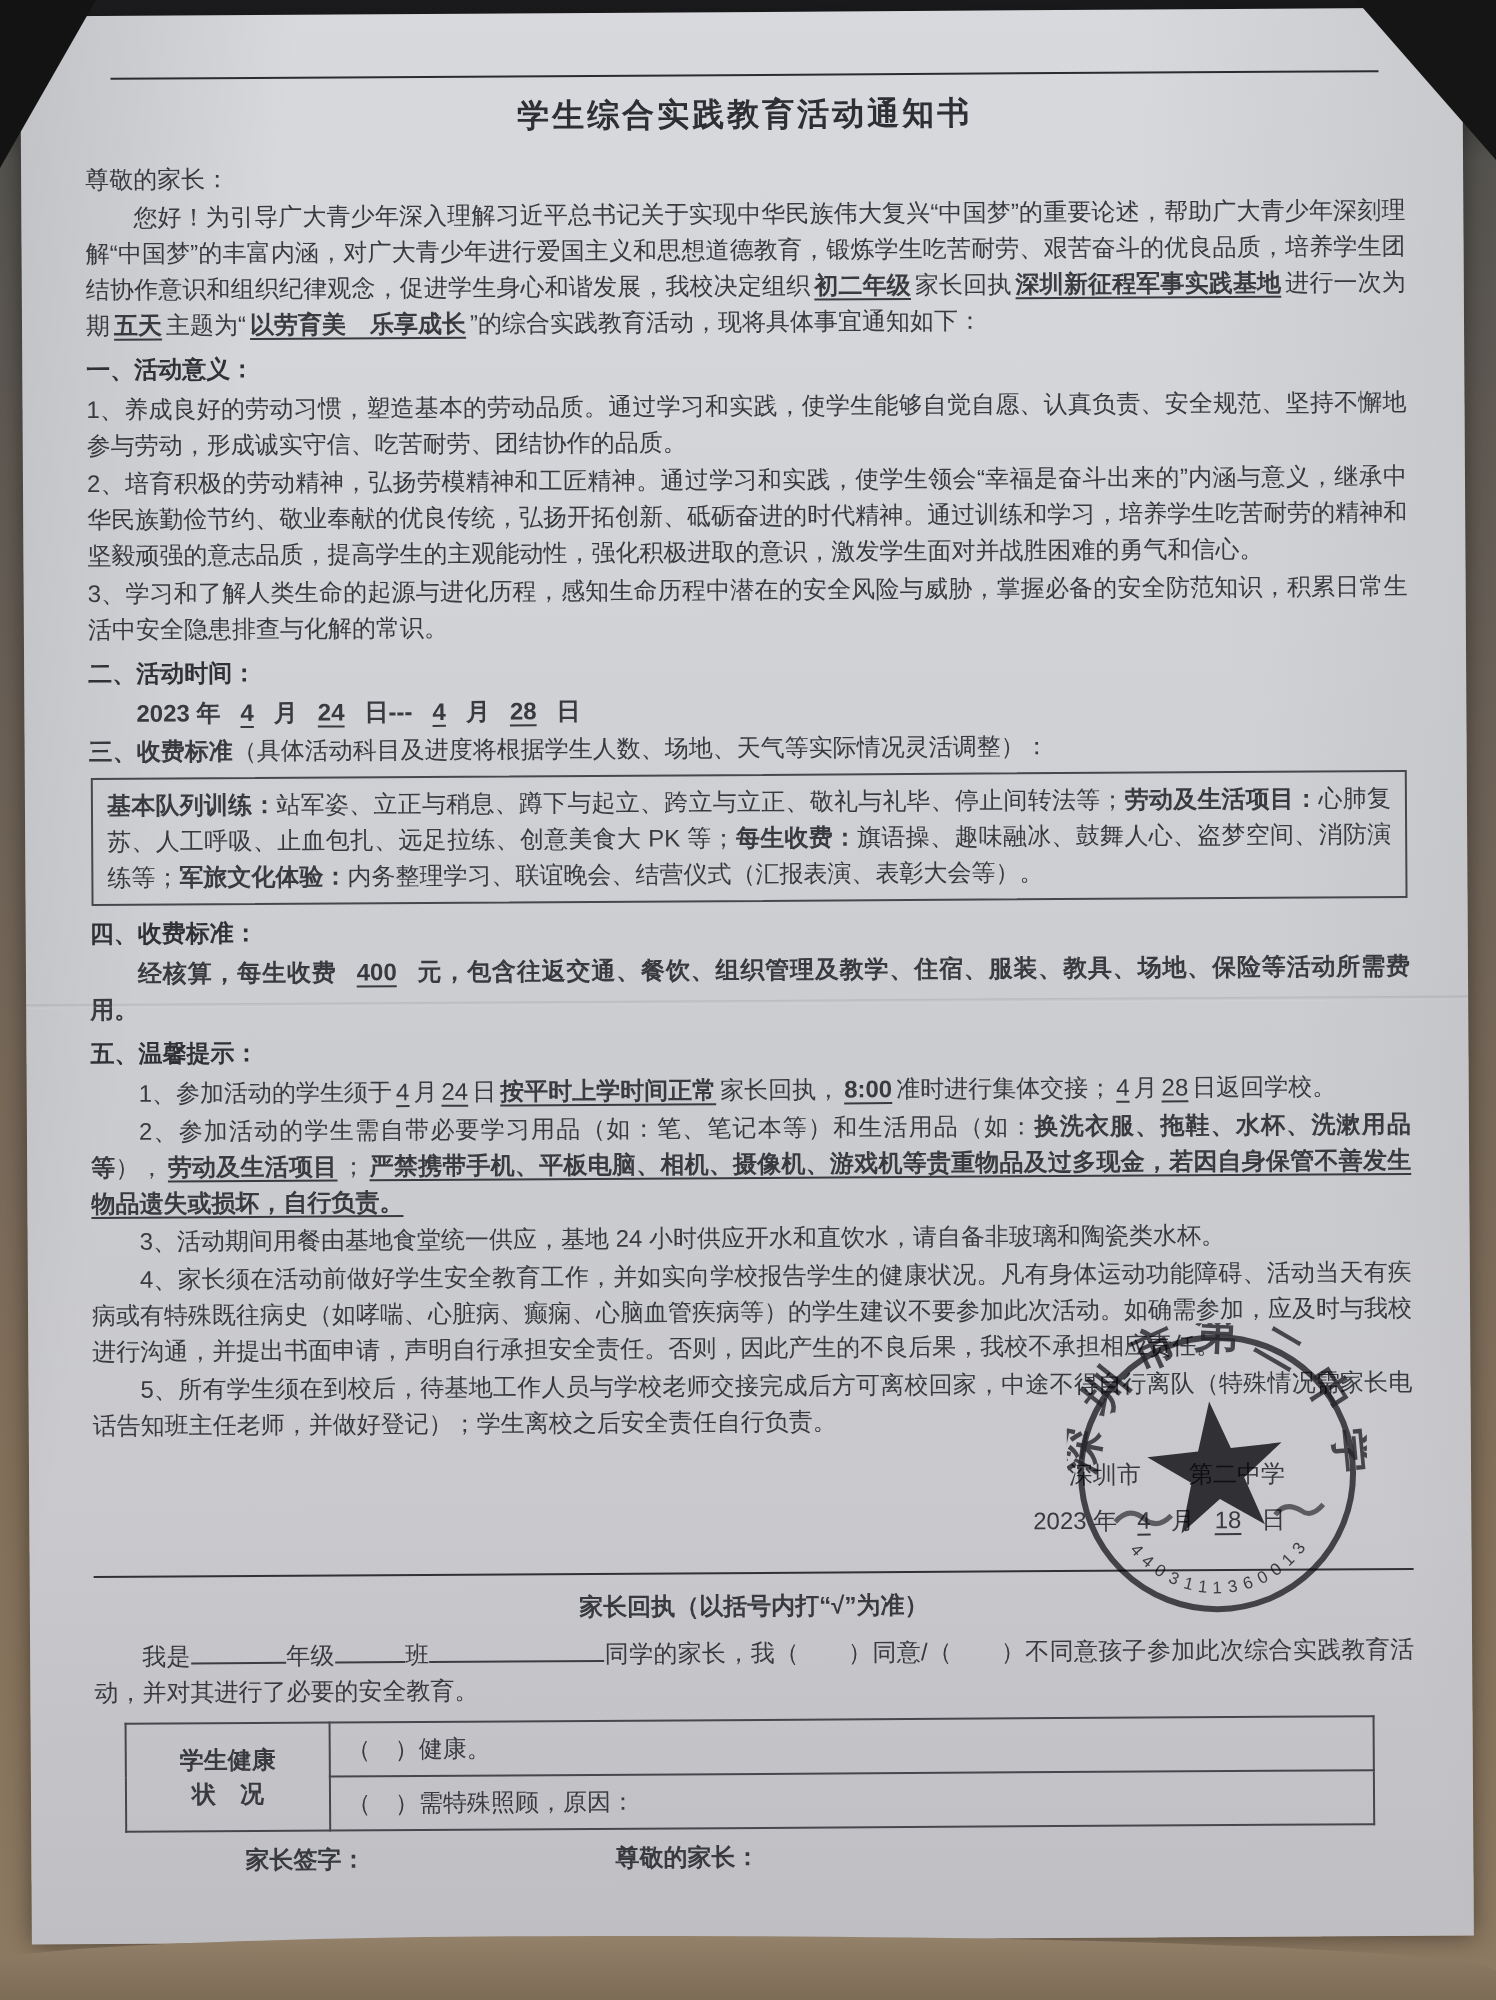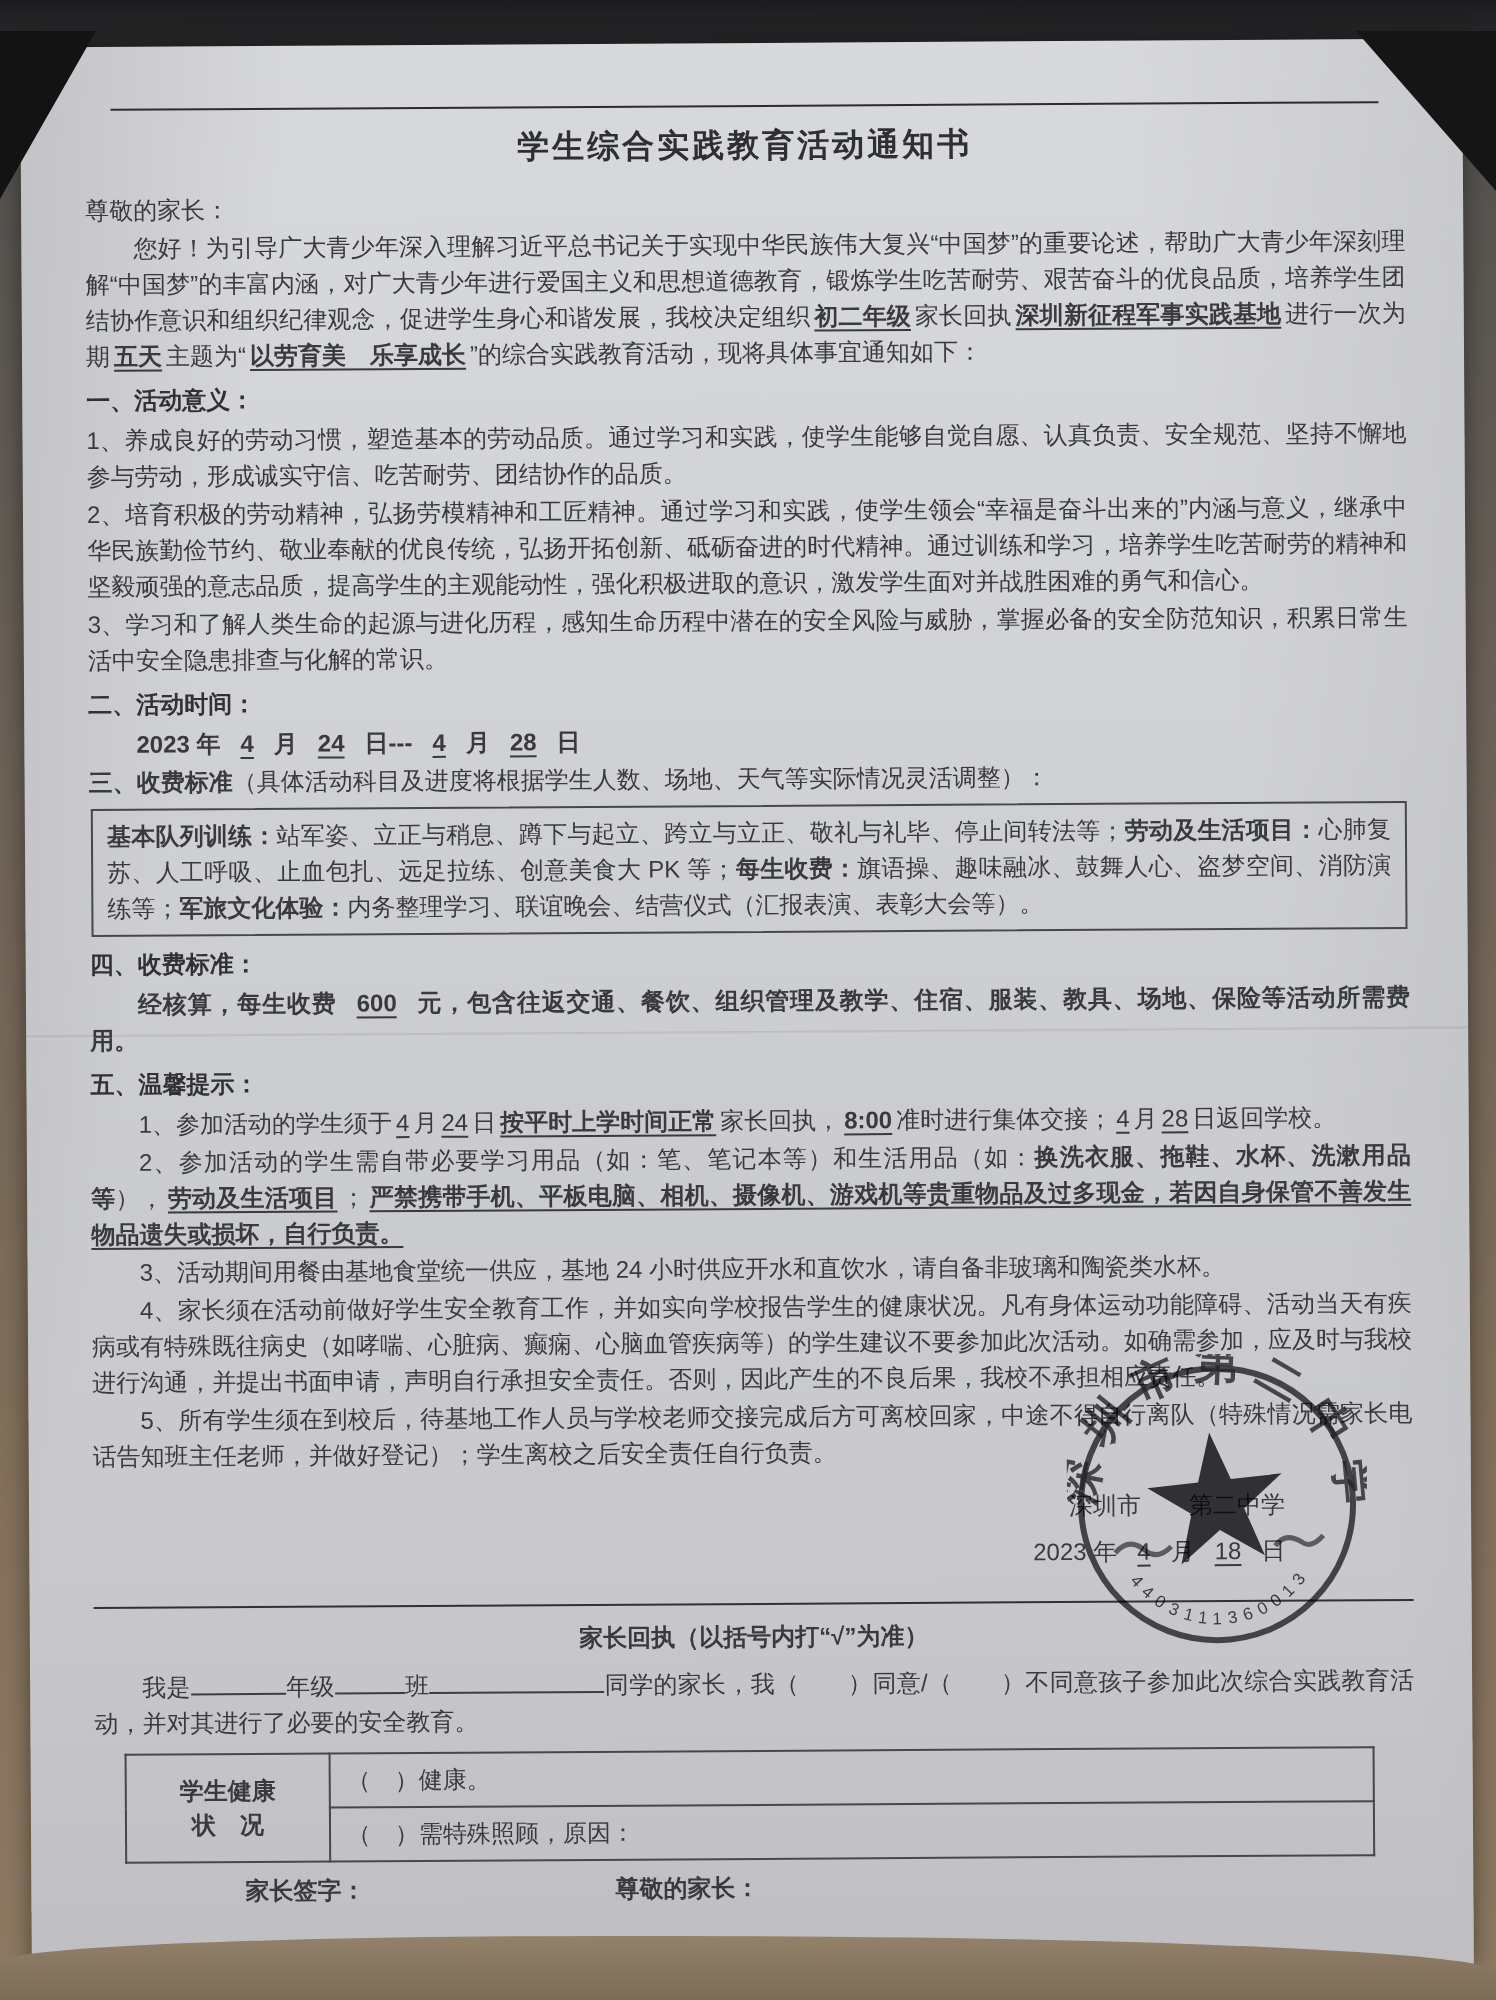--- a/index.html
+++ b/index.html
@@ -1,21 +1,21 @@
 <!DOCTYPE html>
 <html><head>
 <meta charset="utf-8">
 <style>
   html,body{margin:0;padding:0;}
   body{
     width:1496px;height:2000px;overflow:hidden;position:relative;
     background:linear-gradient(180deg,#1c1c1e 0%,#2e2d2f 3%,#55534f 8%,#6e6257 40%,#83705a 75%,#8d7a62 100%);
     font-family:"Liberation Sans","DejaVu Sans",sans-serif;
   }
-  .photo{position:absolute;inset:0;margin-top:31px;}
+  .photo{position:absolute;inset:0;}
   .paper{
     position:absolute;left:26px;top:12px;width:1442px;height:1928px;
     background:
       linear-gradient(100deg,rgba(0,0,0,0.10),rgba(0,0,0,0) 16%),
       linear-gradient(260deg,rgba(0,0,0,0.07),rgba(0,0,0,0) 20%),
       linear-gradient(180deg,#d8d9dd 0%,#d2d3d7 30%,#cbccd0 55%,#c9c9cd 78%,#bfbfc3 100%);
     transform:rotate(-0.35deg);
     box-shadow:0 0 24px rgba(0,0,0,0.45);
     padding:46px 58px 30px 64px;box-sizing:border-box;
     color:#393a3f;font-size:24px;line-height:36px;z-index:1;
@@ -72,21 +72,21 @@
     <p class="p">3、学习和了解人类生命的起源与进化历程，感知生命历程中潜在的安全风险与威胁，掌握必备的安全防范知识，积累日常生活中安全隐患排查与化解的常识。</p>
 
     <p class="p h">二、活动时间：</p>
     <p class="date-line"><span class="b">2023 年</span><span class="u num b">4</span><span class="b">月</span><span class="u num b">24</span><span class="b">日---</span><span class="u num b">4</span><span class="b">月</span><span class="u num b">28</span><span class="b">日</span></p>
 
     <p class="p"><span class="b">三、收费标准</span><span>（具体活动科目及进度将根据学生人数、场地、天气等实际情况灵活调整）：</span></p>
 
     <div class="box"><span class="b">基本队列训练：</span><span>站军姿、立正与稍息、蹲下与起立、跨立与立正、敬礼与礼毕、停止间转法等；</span><span class="b">劳动及生活项目：</span><span>心肺复苏、人工呼吸、止血包扎、远足拉练、创意美食大 PK 等；</span><span class="b">每生收费：</span><span>旗语操、趣味融冰、鼓舞人心、盗梦空间、消防演练等；</span><span class="b">军旅文化体验：</span><span>内务整理学习、联谊晚会、结营仪式（汇报表演、表彰大会等）。</span></div>
 
     <p class="p h">四、收费标准：</p>
-    <p class="p ind"><span class="b">经核算，每生收费</span><span class="bu num">600</span><span class="b">元，包含往返交通、餐饮、组织管理及教学、住宿、服装、教具、场地、保险等活动所需费用。</span></p>
+    <p class="p ind"><span class="b">经核算，每生收费</span><span class="bu num">400</span><span class="b">元，包含往返交通、餐饮、组织管理及教学、住宿、服装、教具、场地、保险等活动所需费用。</span></p>
 
     <p class="p h">五、温馨提示：</p>
 
     <p class="p ind"><span>1、参加活动的学生须于</span><span class="u">4</span><span>月</span><span class="u">24</span><span>日</span><span class="bu">按平时上学时间正常</span><span>家长回执，</span><span class="bu">8:00</span><span>准时进行集体交接；</span><span class="u">4</span><span>月</span><span class="u">28</span><span>日返回学校。</span></p>
 
     <p class="p ind"><span>2、参加活动的学生需自带必要学习用品（如：笔、笔记本等）和生活用品（如：</span><span class="b">换洗衣服、拖鞋、水杯、洗漱用品等</span><span>），</span><span class="bu">劳动及生活项目</span><span>；</span><span class="bu">严禁携带手机、平板电脑、相机、摄像机、游戏机等贵重物品及过多现金，若因自身保管不善发生物品遗失或损坏，自行负责。</span></p>
 
     <p class="p ind">3、活动期间用餐由基地食堂统一供应，基地 24 小时供应开水和直饮水，请自备非玻璃和陶瓷类水杯。</p>
     <p class="p ind">4、家长须在活动前做好学生安全教育工作，并如实向学校报告学生的健康状况。凡有身体运动功能障碍、活动当天有疾病或有特殊既往病史（如哮喘、心脏病、癫痫、心脑血管疾病等）的学生建议不要参加此次活动。如确需参加，应及时与我校进行沟通，并提出书面申请，声明自行承担安全责任。否则，因此产生的不良后果，我校不承担相应责任。</p>
     <p class="p ind">5、所有学生须在到校后，待基地工作人员与学校老师交接完成后方可离校回家，中途不得自行离队（特殊情况需家长电话告知班主任老师，并做好登记）；学生离校之后安全责任自行负责。</p>

